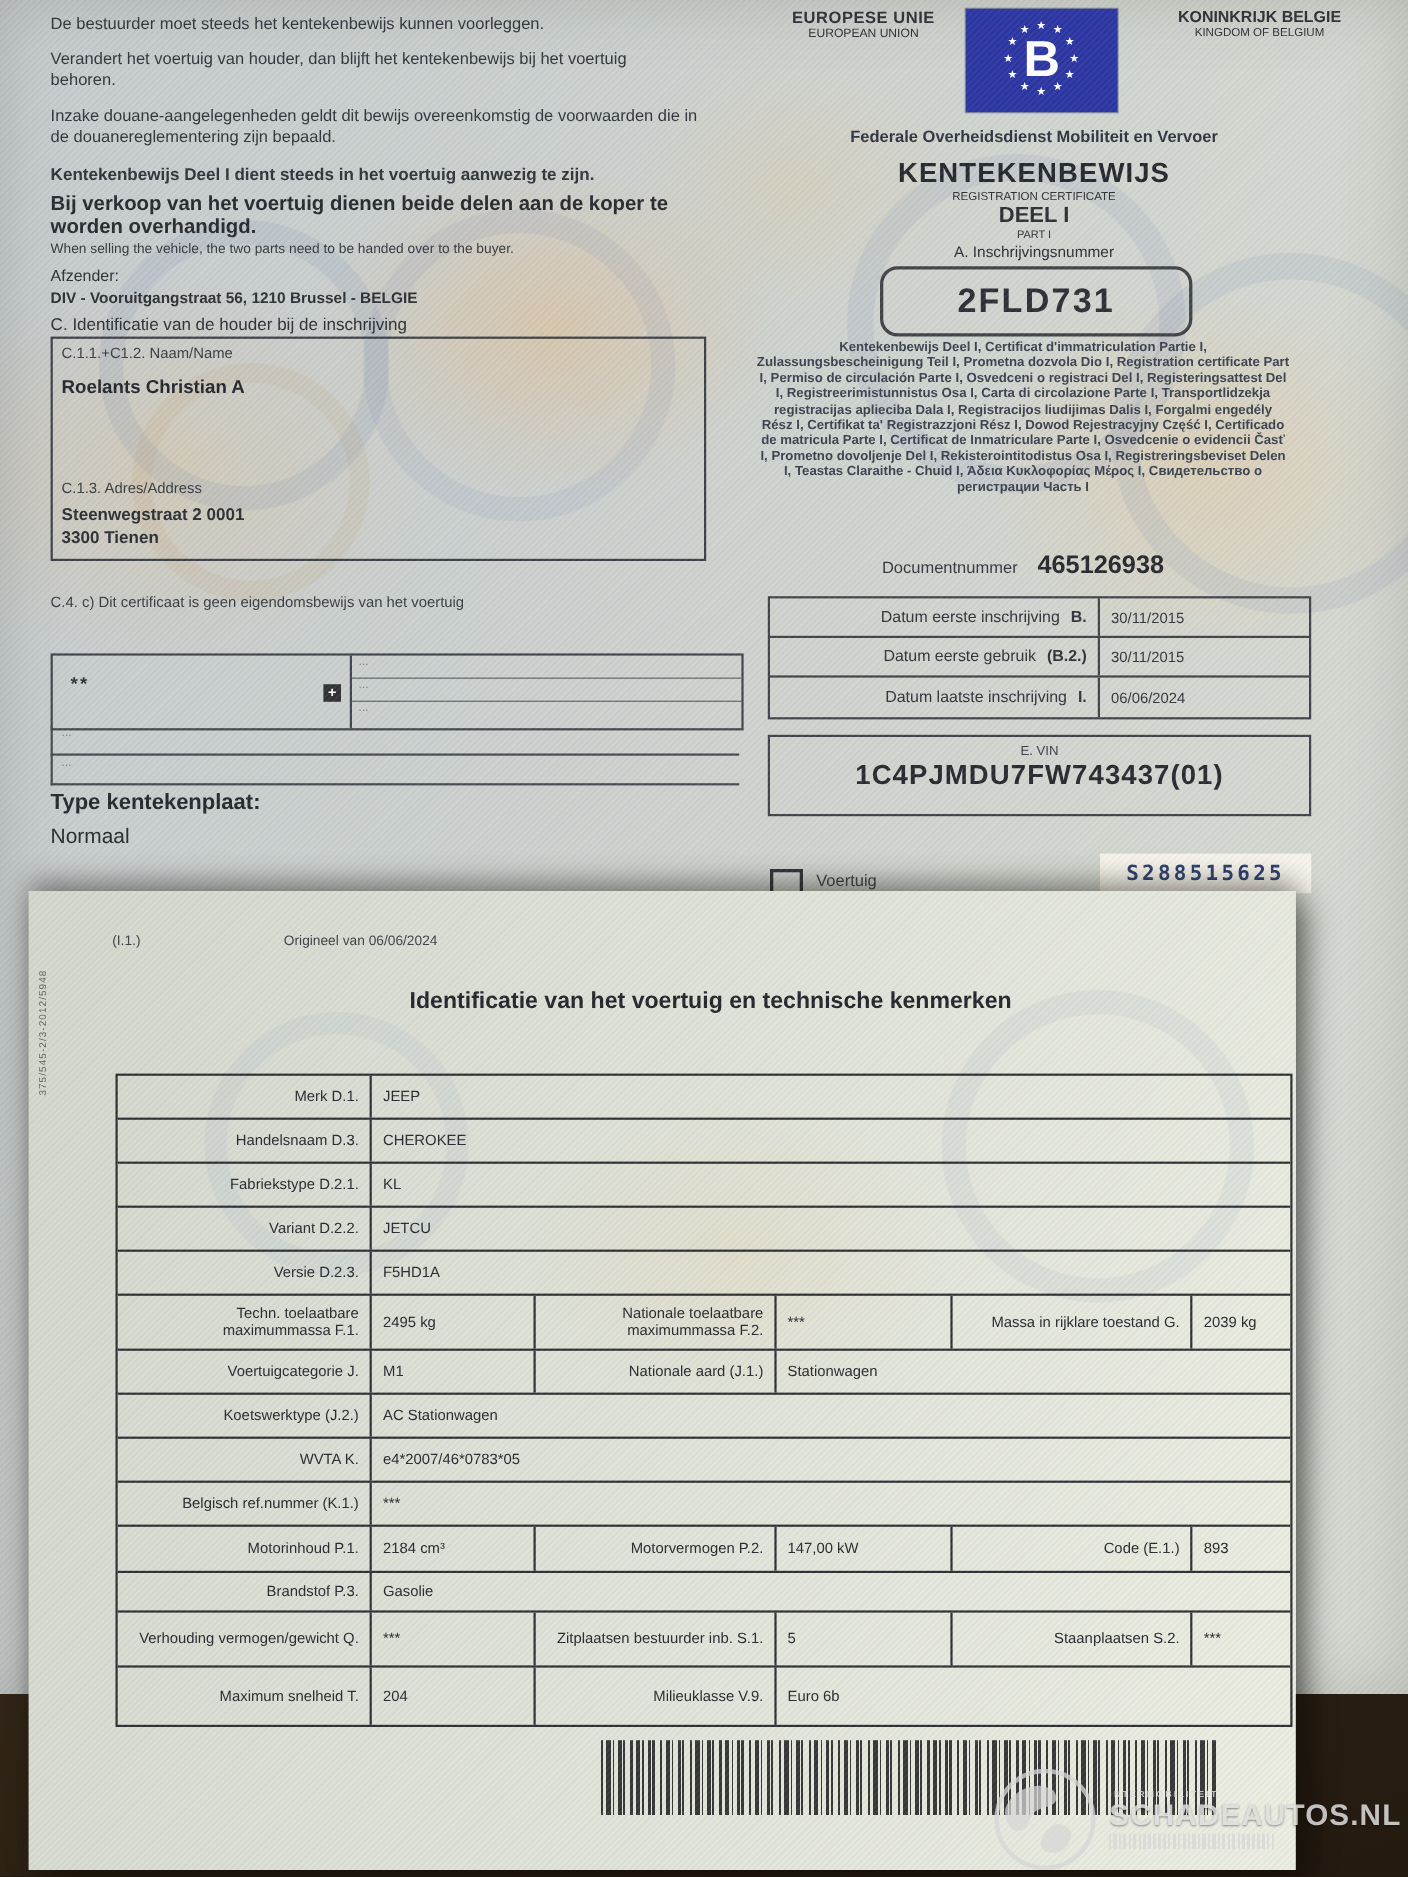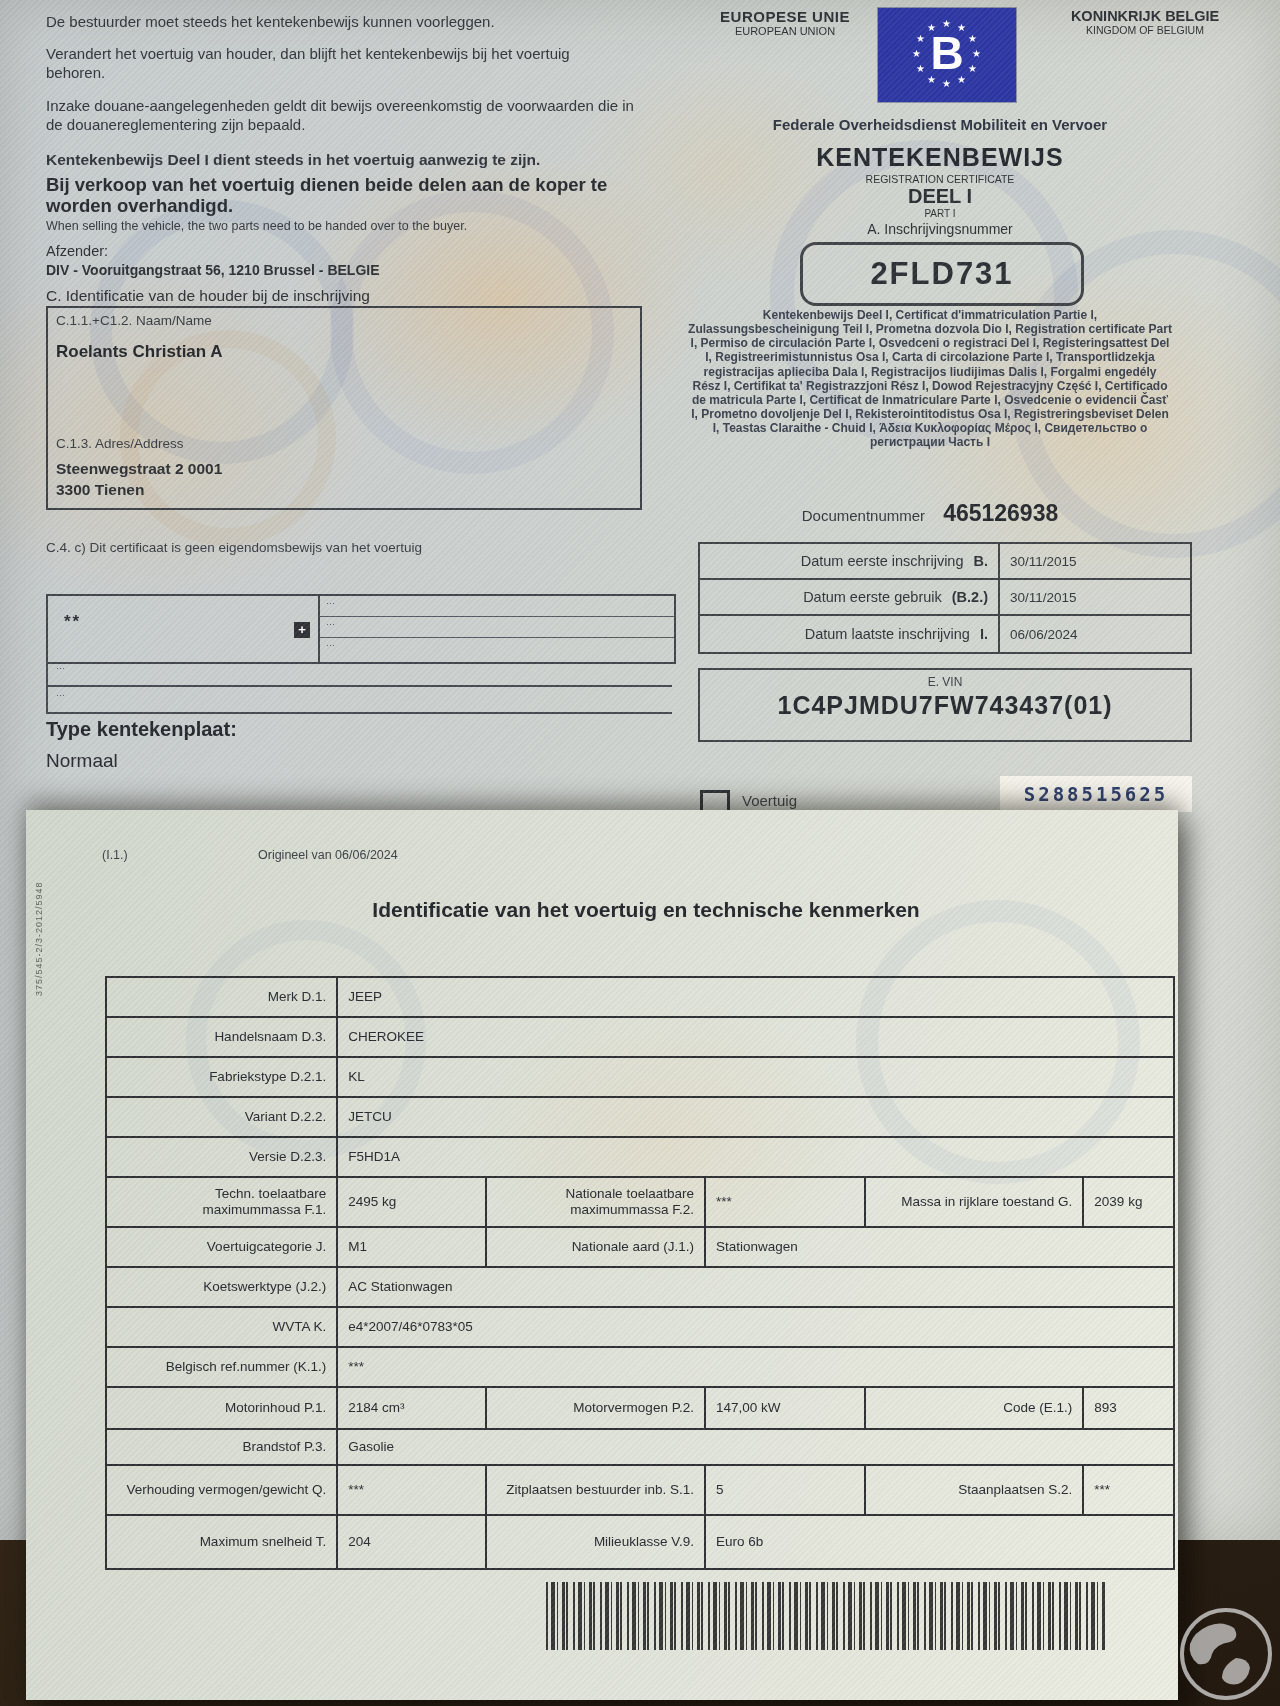--- a/index.html
+++ b/index.html
@@ -310,15 +310,20 @@
 
     <div class="abs barcode" style="left:520px;top:772px;width:560px;height:68px;"></div>
   </div>
 
   <div class="watermark">
     <svg width="96" height="96" viewBox="0 0 96 96">
       <circle cx="48" cy="48" r="44" fill="none" stroke="#d6d6d6" stroke-width="4" opacity="0.9"></circle>
       <path d="M30 20 q14 -6 26 2 q6 10 -4 14 q-14 2 -18 12 q-2 12 -14 10 q-10 -8 -8 -20 q4 -12 18 -18z" fill="#d6d6d6" opacity="0.85"></path>
       <path d="M58 52 q12 0 14 10 q-2 12 -12 16 q-12 2 -16 -6 q0 -12 14 -20z" fill="#d6d6d6" opacity="0.85"></path>
     </svg>
+    <div class="wm-text">
+      <span class="wm-small">INTERMOBILITEIT</span>
+      <span class="wm-brand">SCHADEAUTOS.NL</span>
+      <span class="wm-bars"></span>
+    </div>
   </div>
 
 </div>
 
 </body></html>

